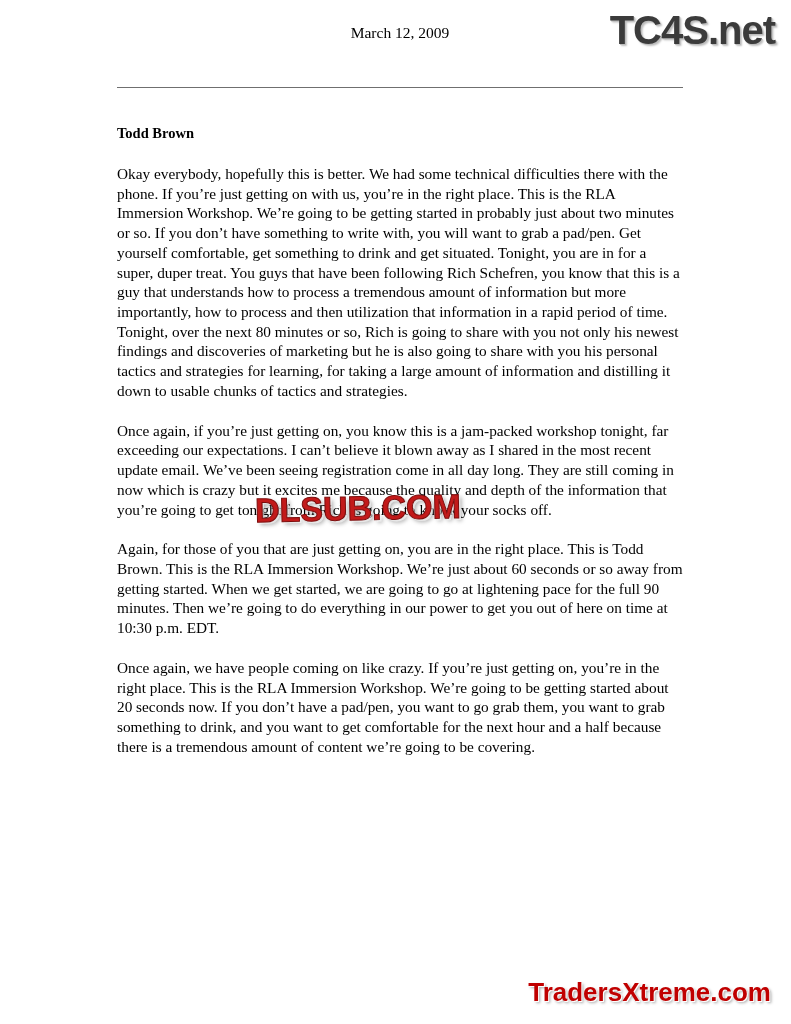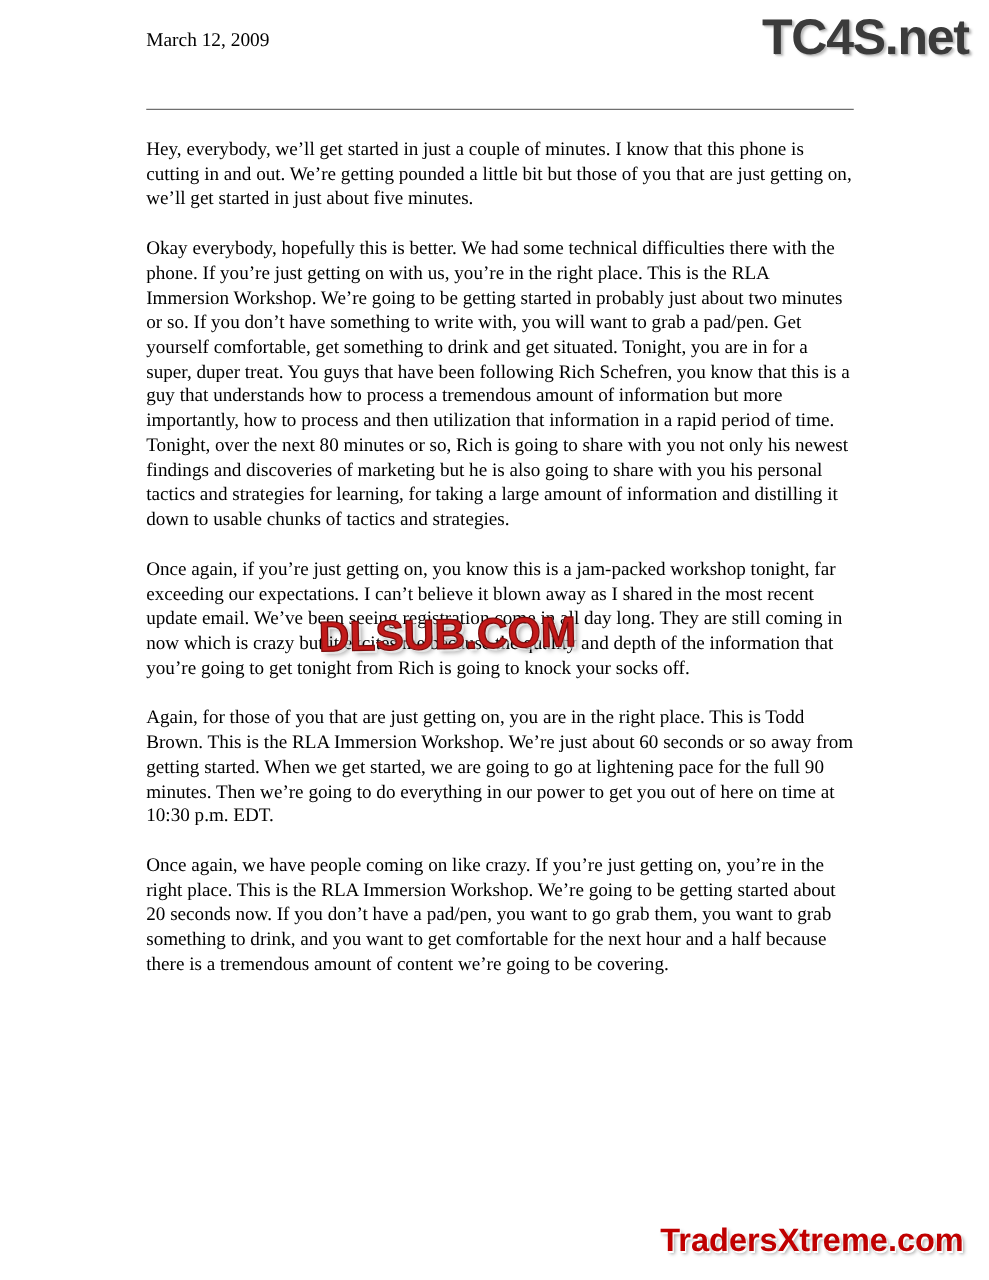--- a/index.html
+++ b/index.html
@@ -71,21 +71,21 @@
   }
 
   .doc-title {
     text-align: center;
     font-size: 20px;
     font-weight: bold;
     margin: 88px 0 0 0;
     letter-spacing: 0.2px;
   }
   .doc-date {
-    text-align: left;
+    text-align: center;
     font-size: 15.5px;
     margin: 24px 0 0 0;
   }
   .rule {
     margin: 45px 0 0 0;
     border: none;
     border-top: 1px solid #6f6f6f;
     height: 0;
   }
   .speaker {
@@ -104,22 +104,22 @@
 </head>
 <body>
 
 <div class="page">
 
   <div class="wm-top">TC4S.net</div>
 
   <div class="content">
     <div class="doc-date">March 12, 2009</div>
     <hr class="rule">
+    <div class="speaker">Todd Brown</div>
 
-    <p class="para">Hey, everybody, we’ll get started in just a couple of minutes. I know that this phone is cutting in and out. We’re getting pounded a little bit but those of you that are just getting on, we’ll get started in just about five minutes.</p>
     <p class="para">Okay everybody, hopefully this is better. We had some technical difficulties there with the phone. If you’re just getting on with us, you’re in the right place. This is the RLA Immersion Workshop. We’re going to be getting started in probably just about two minutes or so. If you don’t have something to write with, you will want to grab a pad/pen. Get yourself comfortable, get something to drink and get situated. Tonight, you are in for a super, duper treat. You guys that have been following Rich Schefren, you know that this is a guy that understands how to process a tremendous amount of information but more importantly, how to process and then utilization that information in a rapid period of time. Tonight, over the next 80 minutes or so, Rich is going to share with you not only his newest findings and discoveries of marketing but he is also going to share with you his personal tactics and strategies for learning, for taking a large amount of information and distilling it down to usable chunks of tactics and strategies.</p>
     <p class="para">Once again, if you’re just getting on, you know this is a jam-packed workshop tonight, far exceeding our expectations. I can’t believe it blown away as I shared in the most recent update email. We’ve been seeing registration come in all day long. They are still coming in now which is crazy but it excites me because the quality and depth of the information that you’re going to get tonight from Rich is going to knock your socks off.</p>
     <p class="para">Again, for those of you that are just getting on, you are in the right place. This is Todd Brown. This is the RLA Immersion Workshop. We’re just about 60 seconds or so away from getting started. When we get started, we are going to go at lightening pace for the full 90 minutes. Then we’re going to do everything in our power to get you out of here on time at 10:30 p.m. EDT.</p>
     <p class="para">Once again, we have people coming on like crazy. If you’re just getting on, you’re in the right place. This is the RLA Immersion Workshop. We’re going to be getting started about 20 seconds now. If you don’t have a pad/pen, you want to go grab them, you want to grab something to drink, and you want to get comfortable for the next hour and a half because there is a tremendous amount of content we’re going to be covering.</p>
   </div>
 
   <div class="wm-center">DLSUB.COM</div>
   <div class="wm-bottom">TradersXtreme.com</div>
 
 </div>

